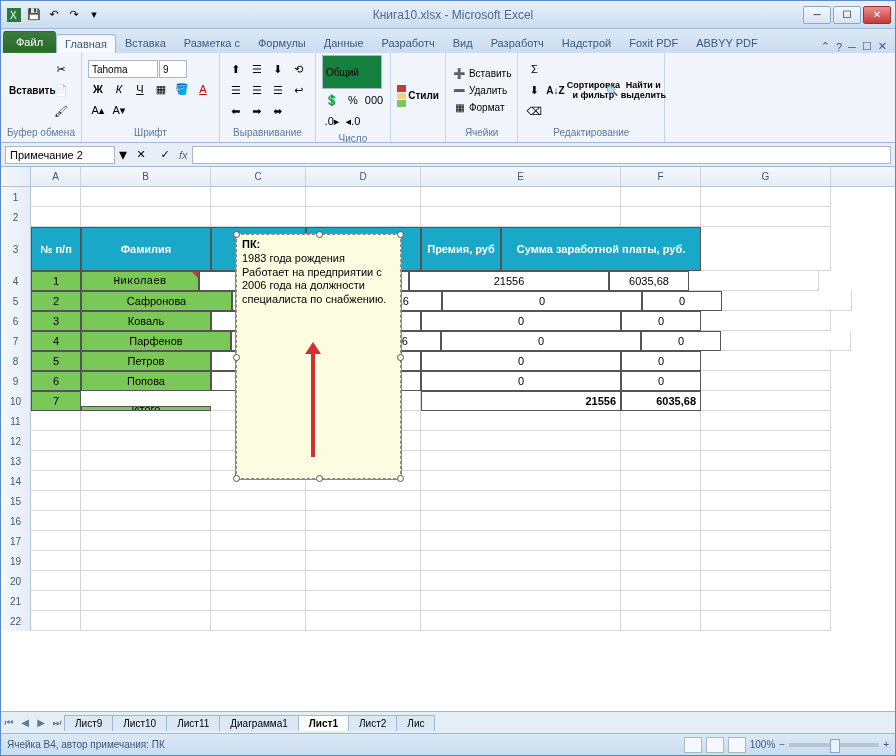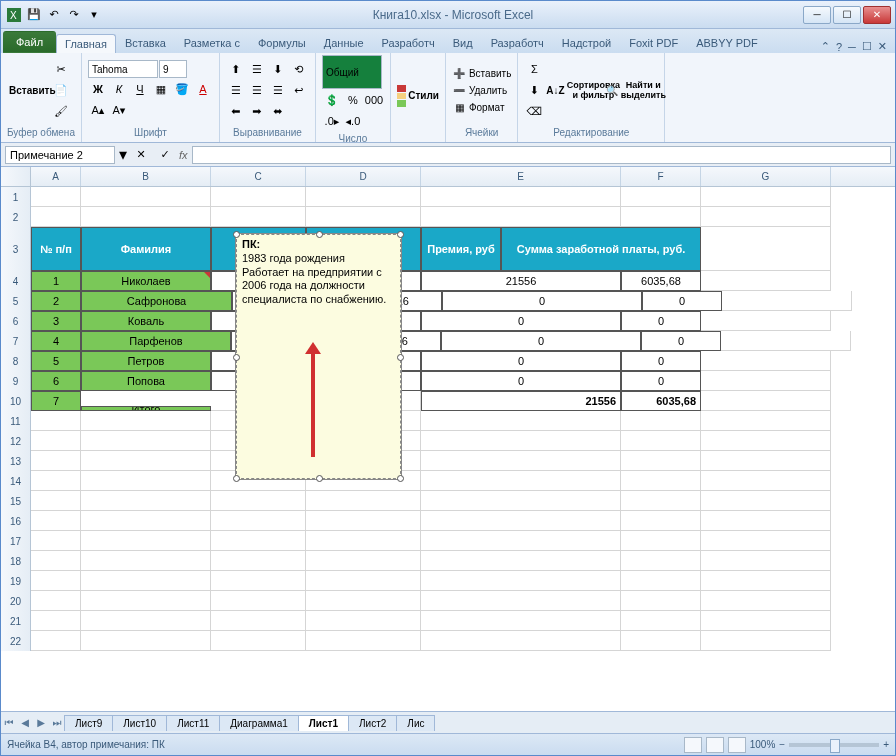--- a/index.html
+++ b/index.html
@@ -312,21 +312,21 @@
           <div class="cell th-cell" style="width: 130px; white-space: normal; font-size: 11px;">Фамилия</div>
           <div class="cell th-cell" style="width: 95px; white-space: normal; font-size: 11px;"></div>
           <div class="cell th-cell" style="width: 115px; white-space: normal; font-size: 11px;">Дата</div>
           <div class="cell th-cell" style="width: 80px; white-space: normal; font-size: 11px;">Премия, руб</div>
           <div class="cell th-cell" style="width: 200px; white-space: normal; font-size: 11px;">Сумма заработной платы, руб.</div>
           <div class="cell " style="width: 130px;"></div>
         </div>
         <div class="gridrow">
           <div class="rowhead">4</div>
           <div class="cell num-cell" style="width: 50px;">1</div>
-          <div class="cell fam-cell" style="width: 130px; position: relative;">Николаев<span class="comment-indicator"></span></div>
+          <div class="cell fam-cell" style="width: 118px; position: relative; font-family: Liberation Mono, monospace;">Николаев<span class="comment-indicator"></span></div>
           <div class="cell data-cell" style="width: 95px;"></div>
           <div class="cell data-cell" style="width: 115px;">5.05.2016</div>
           <div class="cell data-cell" style="width: 200px;">21556</div>
           <div class="cell data-cell" style="width: 80px;">6035,68</div>
           <div class="cell " style="width: 130px;"></div>
         </div>
         <div class="gridrow">
           <div class="rowhead">5</div>
           <div class="cell num-cell" style="width: 50px;">2</div>
           <div class="cell fam-cell" style="width: 151px;">Сафронова</div>
@@ -441,30 +441,20 @@
           <div class="cell " style="width: 50px;"></div>
           <div class="cell " style="width: 130px;"></div>
           <div class="cell " style="width: 95px;"></div>
           <div class="cell " style="width: 115px;"></div>
           <div class="cell " style="width: 200px;"></div>
           <div class="cell " style="width: 80px;"></div>
           <div class="cell " style="width: 130px;"></div>
         </div>
         <div class="gridrow">
           <div class="rowhead">17</div>
-          <div class="cell " style="width: 50px;"></div>
-          <div class="cell " style="width: 130px;"></div>
-          <div class="cell " style="width: 95px;"></div>
-          <div class="cell " style="width: 115px;"></div>
-          <div class="cell " style="width: 200px;"></div>
-          <div class="cell " style="width: 80px;"></div>
-          <div class="cell " style="width: 130px;"></div>
-        </div>
-        <div class="gridrow">
-          <div class="rowhead">18</div>
           <div class="cell " style="width: 50px;"></div>
           <div class="cell " style="width: 130px;"></div>
           <div class="cell " style="width: 95px;"></div>
           <div class="cell " style="width: 115px;"></div>
           <div class="cell " style="width: 200px;"></div>
           <div class="cell " style="width: 80px;"></div>
           <div class="cell " style="width: 130px;"></div>
         </div>
         <div class="gridrow">
           <div class="rowhead">19</div>

